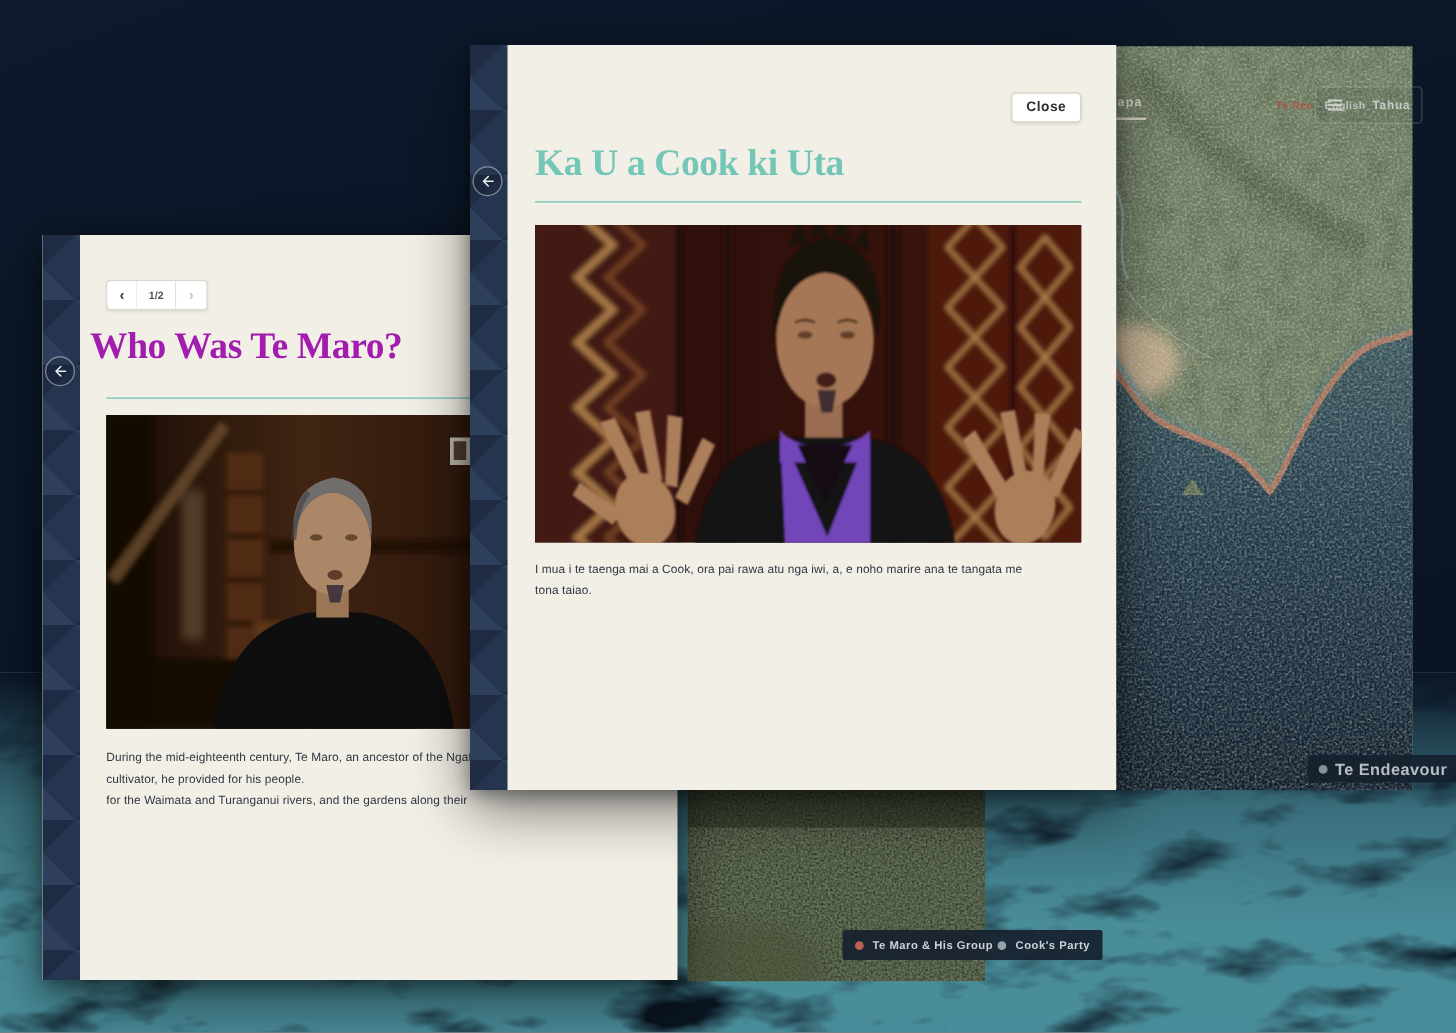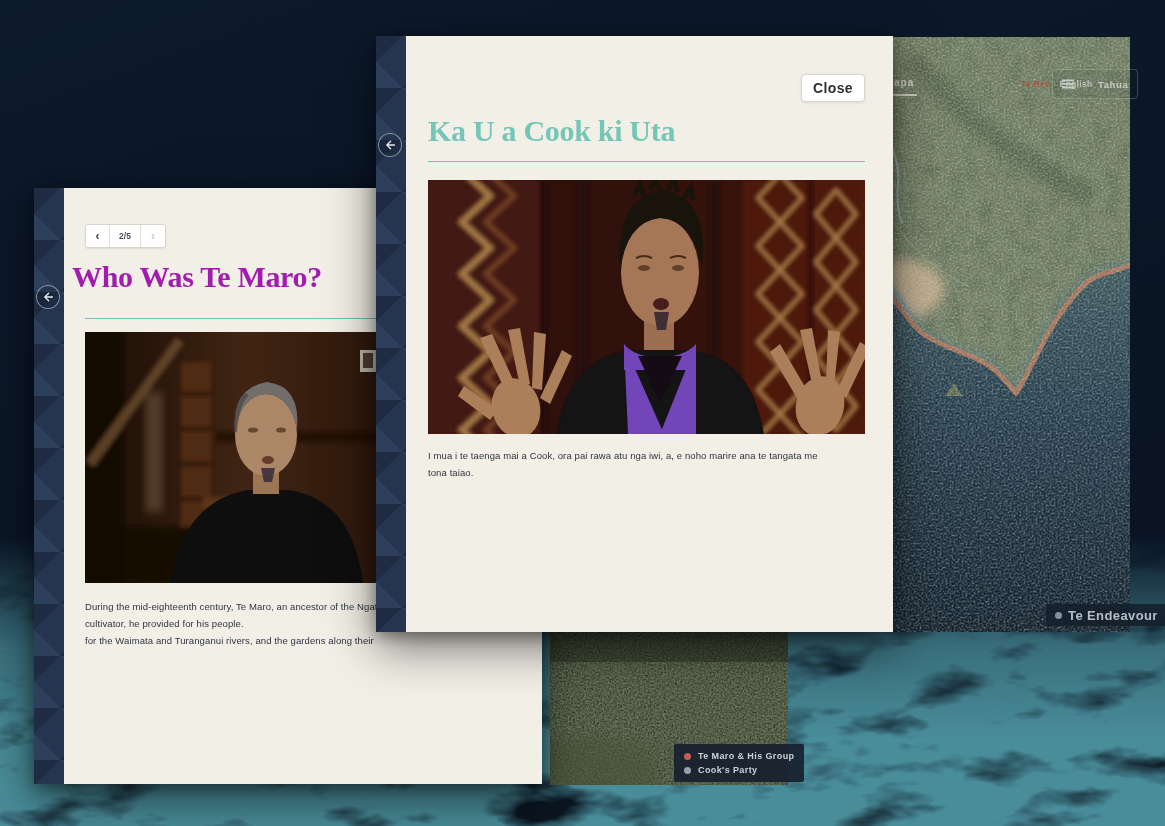--- a/index.html
+++ b/index.html
@@ -22,21 +22,21 @@
   .nav-lang .tereo{color:#a85747;margin-left:38px;}
   .nav-lang .sep{color:#9aa09b;margin:0 3px;}
   .nav-lang .eng{color:#c9cec9;margin-top:44px;}
   .nav-menu{left:1052px;top:69px;height:28px;display:flex;align-items:center;gap:24px;
     padding:0 9px;border:1px solid rgba(225,230,224,.22);border-radius:4px;background:rgba(40,50,45,.08);cursor:pointer;}
   .nav-menu .menu-label{color:#c7cdc7;font-size:9.5px;font-weight:bold;letter-spacing:.6px;}
   
   #forest{left:550px;top:632px;width:238px;height:153px;}
   
   .legend{left:674px;top:744px;background:rgba(23,33,46,.92);border-radius:2px;
-    padding:7px 10px;display:flex;flex-direction:column;gap:4px;}
+    padding:7px 10px;display:flex;gap:4px;}
   .legend-row{display:flex;align-items:center;gap:7px;}
   .dot{width:7px;height:7px;border-radius:50%;flex:none;}
   .legend-label{color:#ccd1d8;font-size:9px;font-weight:bold;letter-spacing:.4px;white-space:nowrap;}
   .badge{left:1046px;top:604px;height:22px;background:rgba(21,31,44,.88);border-radius:2px;
     display:flex;align-items:center;gap:6px;padding:0 9px;cursor:pointer;}
   .badge .dot{background:#87909a;}
   .badge-label{color:#b6bdc5;font-size:13px;font-weight:bold;letter-spacing:.4px;white-space:nowrap;text-align:center;}
   
   .panel{overflow:hidden;background:#f2efe6;box-shadow:0 14px 45px rgba(0,0,0,.55),0 4px 14px rgba(0,0,0,.35);}
   #panel-back{left:34px;top:188px;width:508px;height:596px;}
@@ -70,21 +70,21 @@
     background:#ffffff;height:22px;box-shadow:0 1px 2px rgba(0,0,0,.08);}
   .pg{display:flex;align-items:center;justify-content:center;background:#fff;border:none;
     font-family:"Liberation Sans",sans-serif;padding:0;}
   .pg.prev{width:24px;border-right:1px solid #e2dfd6;border-radius:3px 0 0 3px;cursor:pointer;
     color:#3a3f48;font-size:12px;font-weight:bold;}
   .pg.num{width:30px;font-size:8.5px;font-weight:bold;color:#4a4f58;border-right:1px solid #e2dfd6;}
   .pg.next{width:24px;border-radius:0 3px 3px 0;cursor:pointer;color:#ccc8bd;font-size:12px;font-weight:bold;}
   
   .close-btn{position:absolute;right:28px;top:38px;background:#fff;border:1px solid #d8d5cc;
     border-radius:4px;padding:5px 11px;font-family:"Liberation Sans",sans-serif;
-    font-size:14px;font-weight:bold;color:#2e2e2e;letter-spacing:.4px;cursor:pointer;
+    font-size:11px;font-weight:bold;color:#2e2e2e;letter-spacing:.4px;cursor:pointer;
     box-shadow:0 1px 3px rgba(0,0,0,.1);}
 </style>
 </head>
 <body>
 
 <svg id="water" class="abs" width="1165" height="288">
   <defs>
     <filter id="foam" x="0" y="0" width="100%" height="100%">
       <feTurbulence type="fractalNoise" baseFrequency="0.012 0.028" numOctaves="4" seed="7"></feTurbulence>
       <feColorMatrix type="matrix" values="0 0 0 0 0.09  0 0 0 0 0.36  0 0 0 0 0.43  1.2 1.2 1.2 -1.55 0"></feColorMatrix>
@@ -191,21 +191,21 @@
   <button class="back-btn">
     <svg width="14" height="14" viewBox="0 0 22 22">
       <path d="M12 5 L6 11 L12 17 M6 11 H18" stroke="#e9ecef" stroke-width="2" fill="none" stroke-linecap="round" stroke-linejoin="round"></path>
     </svg>
   </button>
 
   <div class="abs pager">
     <button class="pg prev">
         <span>‹</span>
       </button>
-    <div class="pg num">2/5</div>
+    <div class="pg num">1/2</div>
     <button class="pg next">
         <span>›</span>
       </button>
   </div>
 
   <div class="abs title">Who Was Te Maro?</div>
   <div class="abs rule"></div>
 
   <svg class="abs still" width="457" height="251" viewBox="0 0 457 251">
     <defs>

